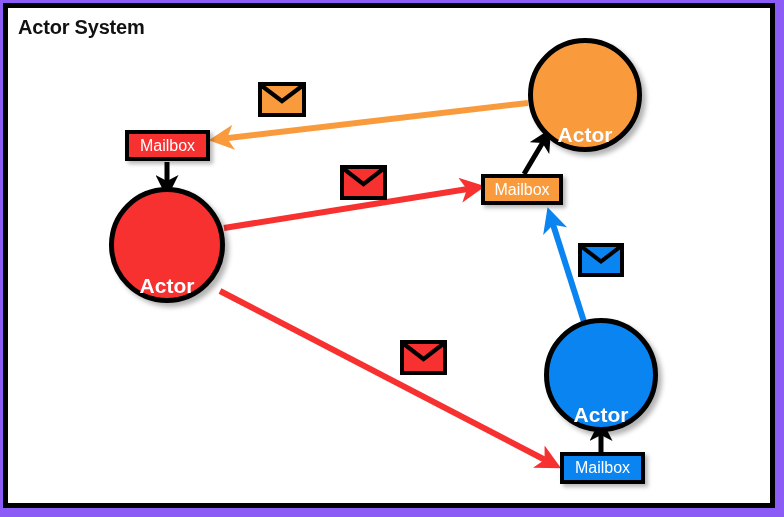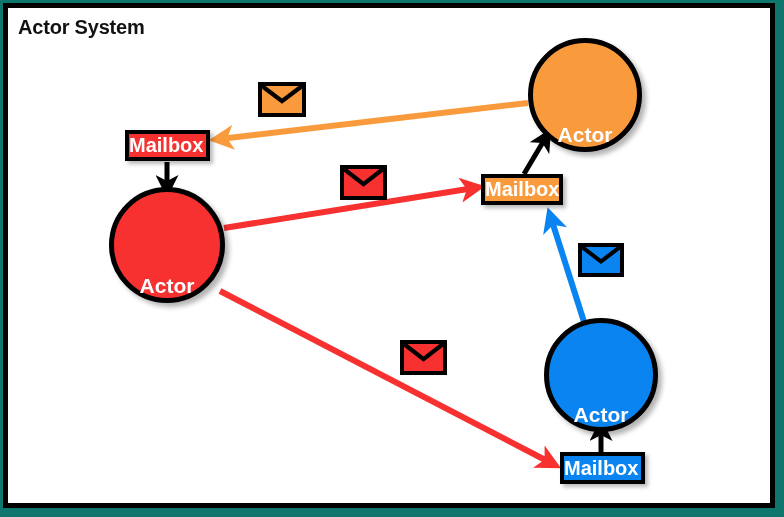--- a/index.html
+++ b/index.html
@@ -7,21 +7,21 @@
     padding: 0;
     background: #ffffff;
   }
   body {
     font-family: "Liberation Sans", sans-serif;
   }
   #canvas {
     position: relative;
     width: 784px;
     height: 517px;
-    background: #0f766e;
+    background: #8b5cf6;
     overflow: hidden;
   }
   #frame {
     position: absolute;
     left: 3px;
     top: 3px;
     width: 772px;
     height: 505px;
     border: 5px solid #000000;
     background: #ffffff;
@@ -58,24 +58,24 @@
     font-size: 21px;
     box-shadow: 4px 4px 5px rgba(0,0,0,0.30);
     text-shadow: 0 0 1px rgba(0,0,0,0.12);
   }
   .mailbox-node {
     position: absolute;
     border: 4px solid #000000;
     box-sizing: border-box;
     display: flex;
     align-items: center;
-    justify-content: flex-start;
+    justify-content: center;
     color: #ffffff;
-    font-weight: bold;
-    font-size: 20px;
+    font-weight: normal;
+    font-size: 16px;
     box-shadow: 3px 3px 4px rgba(0,0,0,0.28);
     white-space: nowrap;
   }
   .envelope {
     position: absolute;
     border: 4px solid #000000;
     box-sizing: border-box;
   }
   .envelope svg {
     display: block;

